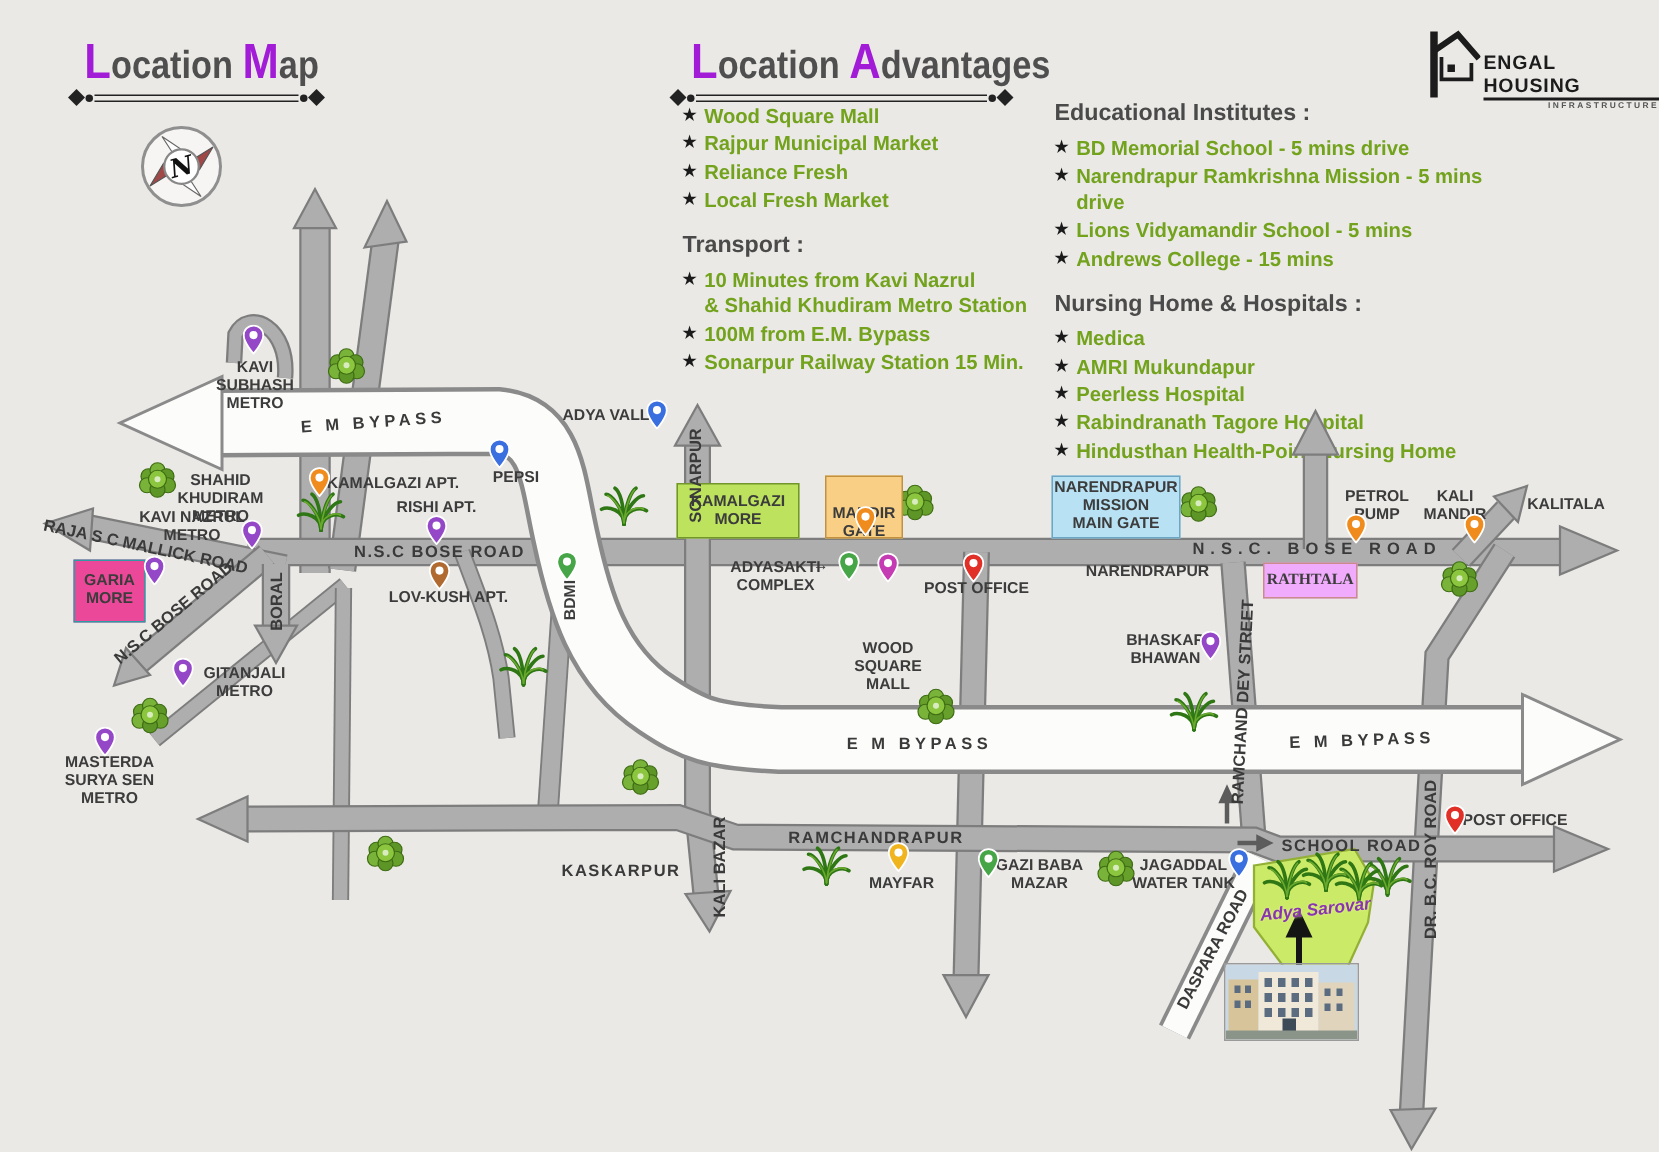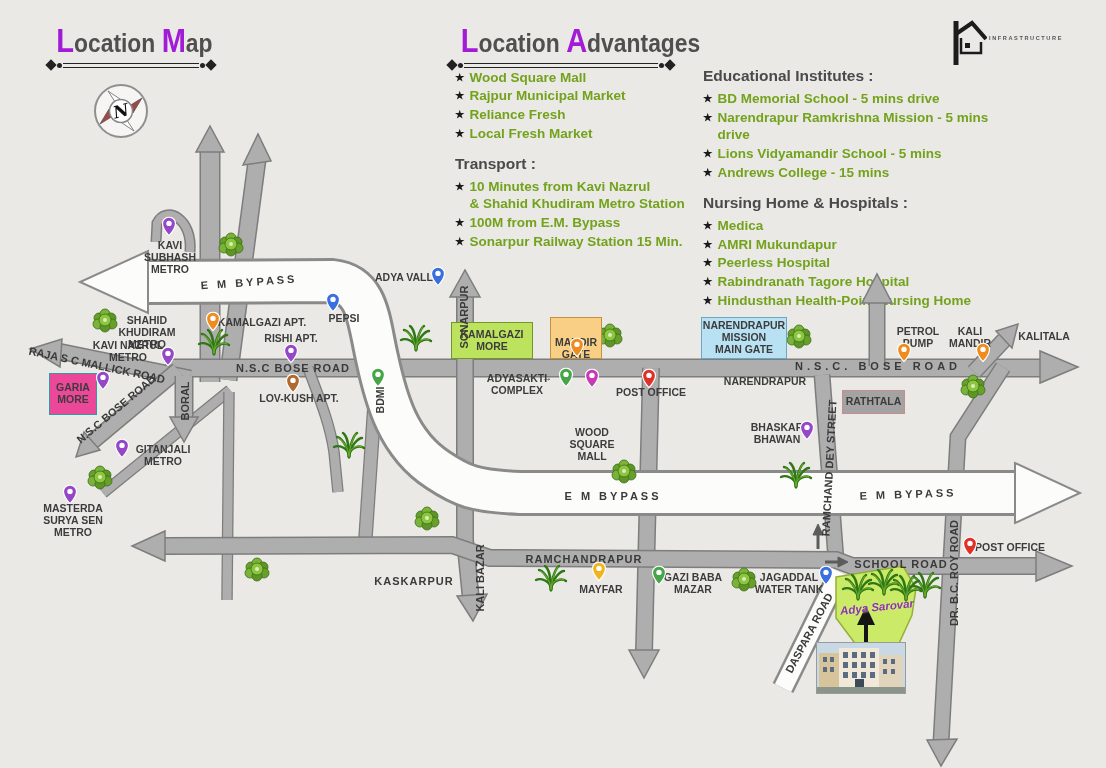--- a/index.html
+++ b/index.html
@@ -198,21 +198,21 @@
       <div class="road-label" style="left: 901px; top: 564px; letter-spacing: 1px; transform: translate(-50%, -50%) rotate(0deg);">SCHOOL ROAD</div>
       <div class="area-box" style="left: 49px; top: 373px; width: 48px; height: 42px; background: #ec4899; border-color: rgb(47, 154, 164);">GARIA
 MORE</div>
       <div class="area-box" style="left: 451px; top: 322px; width: 82px; height: 37px; background: rgb(188, 226, 94); border-color: rgb(114, 150, 44);">KAMALGAZI
 MORE</div>
       <div class="area-box top" style="left: 550px; top: 317px; width: 52px; height: 42px; background: rgb(248, 207, 132); border-color: rgb(194, 145, 64);">MANDIR
 GATE</div>
       <div class="area-box" style="left: 701px; top: 317px; width: 86px; height: 42px; background: rgb(184, 226, 244); border-color: rgb(109, 166, 194);">NARENDRAPUR
 MISSION
 MAIN GATE</div>
-      <div class="area-box" style="left: 842px; top: 390px; width: 63px; height: 24px; background: #a3a3a3; border-color: rgb(200, 140, 140);">RATHTALA</div>
+      <div class="area-box" style="left: 842px; top: 375px; width: 63px; height: 24px; background: #f0abfc; border-color: rgb(200, 140, 140); font-family: Liberation Serif, serif;">RATHTALA</div>
       <div class="tree" style="left: 231px; top: 247px;"><svg width="28" height="26" viewBox="0 0 28 26">
           <g stroke="#3f6d14" stroke-width="0.8">
             <circle cx="8" cy="10" r="5" fill="#67a12c"></circle>
             <circle cx="14" cy="6" r="5" fill="#7ab33a"></circle>
             <circle cx="20" cy="10" r="5" fill="#5d9526"></circle>
             <circle cx="7" cy="16" r="5" fill="#7ab33a"></circle>
             <circle cx="21" cy="16" r="5" fill="#67a12c"></circle>
             <circle cx="14" cy="19" r="5" fill="#5d9526"></circle>
             <circle cx="14" cy="12" r="6" fill="#8cc63f"></circle>
           </g>
@@ -614,20 +614,21 @@
   </div>
 
   <div id="logo">
     <svg width="34" height="46" viewBox="0 0 34 46">
       <path d="M3 1 V45" stroke="#1c1c1c" stroke-width="5"></path>
       <path d="M3 14 L19 3 L33 19" fill="none" stroke="#1c1c1c" stroke-width="4"></path>
       <path d="M8 18 V33 H28 V22" fill="none" stroke="#1c1c1c" stroke-width="2.5"></path>
       <rect x="12" y="23" width="5" height="5" fill="#1c1c1c"></rect>
     </svg>
     <div class="logo-text">
+      <div class="logo-line1">ENGAL HOUSING</div>
       <div class="logo-line2">INFRASTRUCTURE</div>
     </div>
   </div>
 
   <div id="adv-col-left" class="adv-col" style="left:455px;top:67px;width:245px;">
       <div class="adv-sec">
         <div class="adv-item">
           <span class="star">★</span>
           <span class="txt">Wood Square Mall</span>
         </div>

